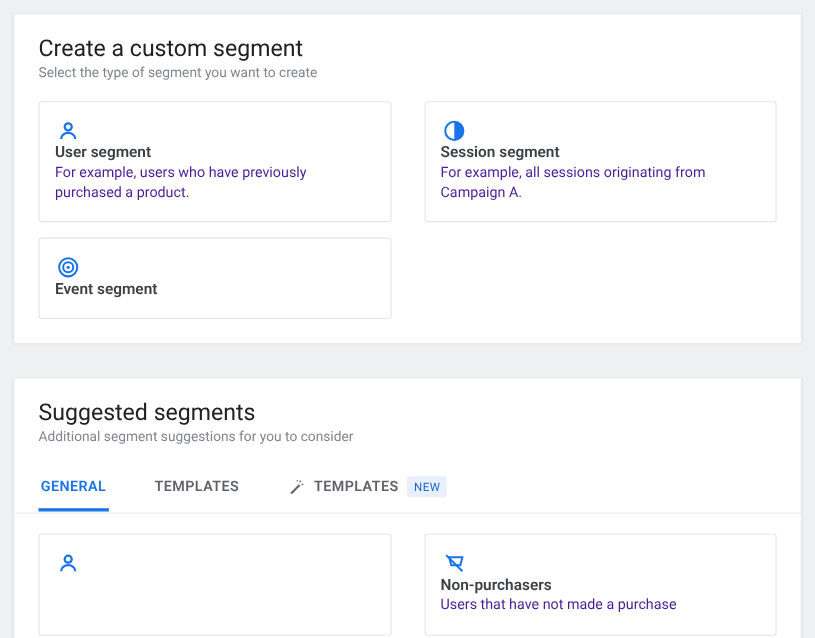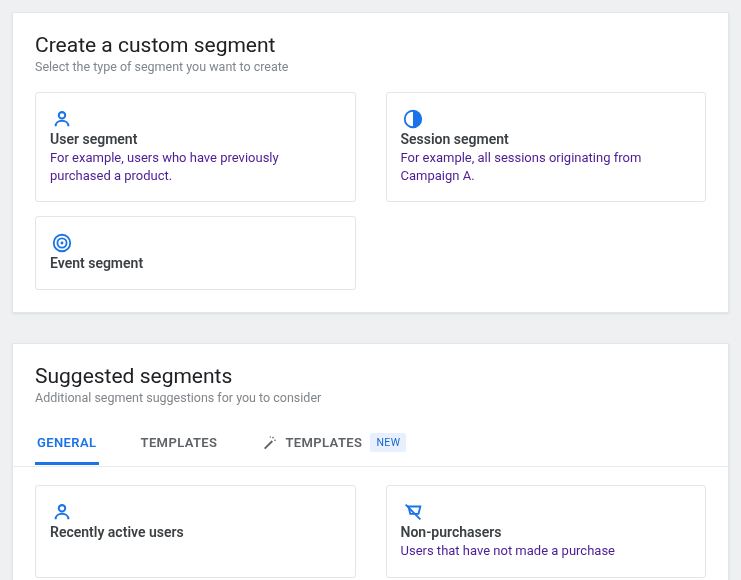--- a/index.html
+++ b/index.html
@@ -184,21 +184,20 @@
   <div class="grid">
 
     <div class="card">
       <span class="card-icon">
         <svg width="22" height="22" viewBox="0 0 24 24" fill="none" stroke="currentColor" stroke-width="2.2">
           <circle cx="12" cy="8" r="3.5"></circle>
           <path d="M5 20c0-3.6 3.2-6 7-6s7 2.4 7 6"></path>
         </svg>
       </span>
       <div>
-        <p class="card-title">Recently active users</p>
       </div>
     </div>
 
     <div class="card">
       <span class="card-icon">
         <svg width="22" height="22" viewBox="0 0 24 24" fill="none" stroke="currentColor" stroke-width="2">
           <path d="M7 6h13l-2 8H9z"></path>
           <line x1="4" y1="4" x2="20" y2="20"></line>
         </svg>
       </span>

